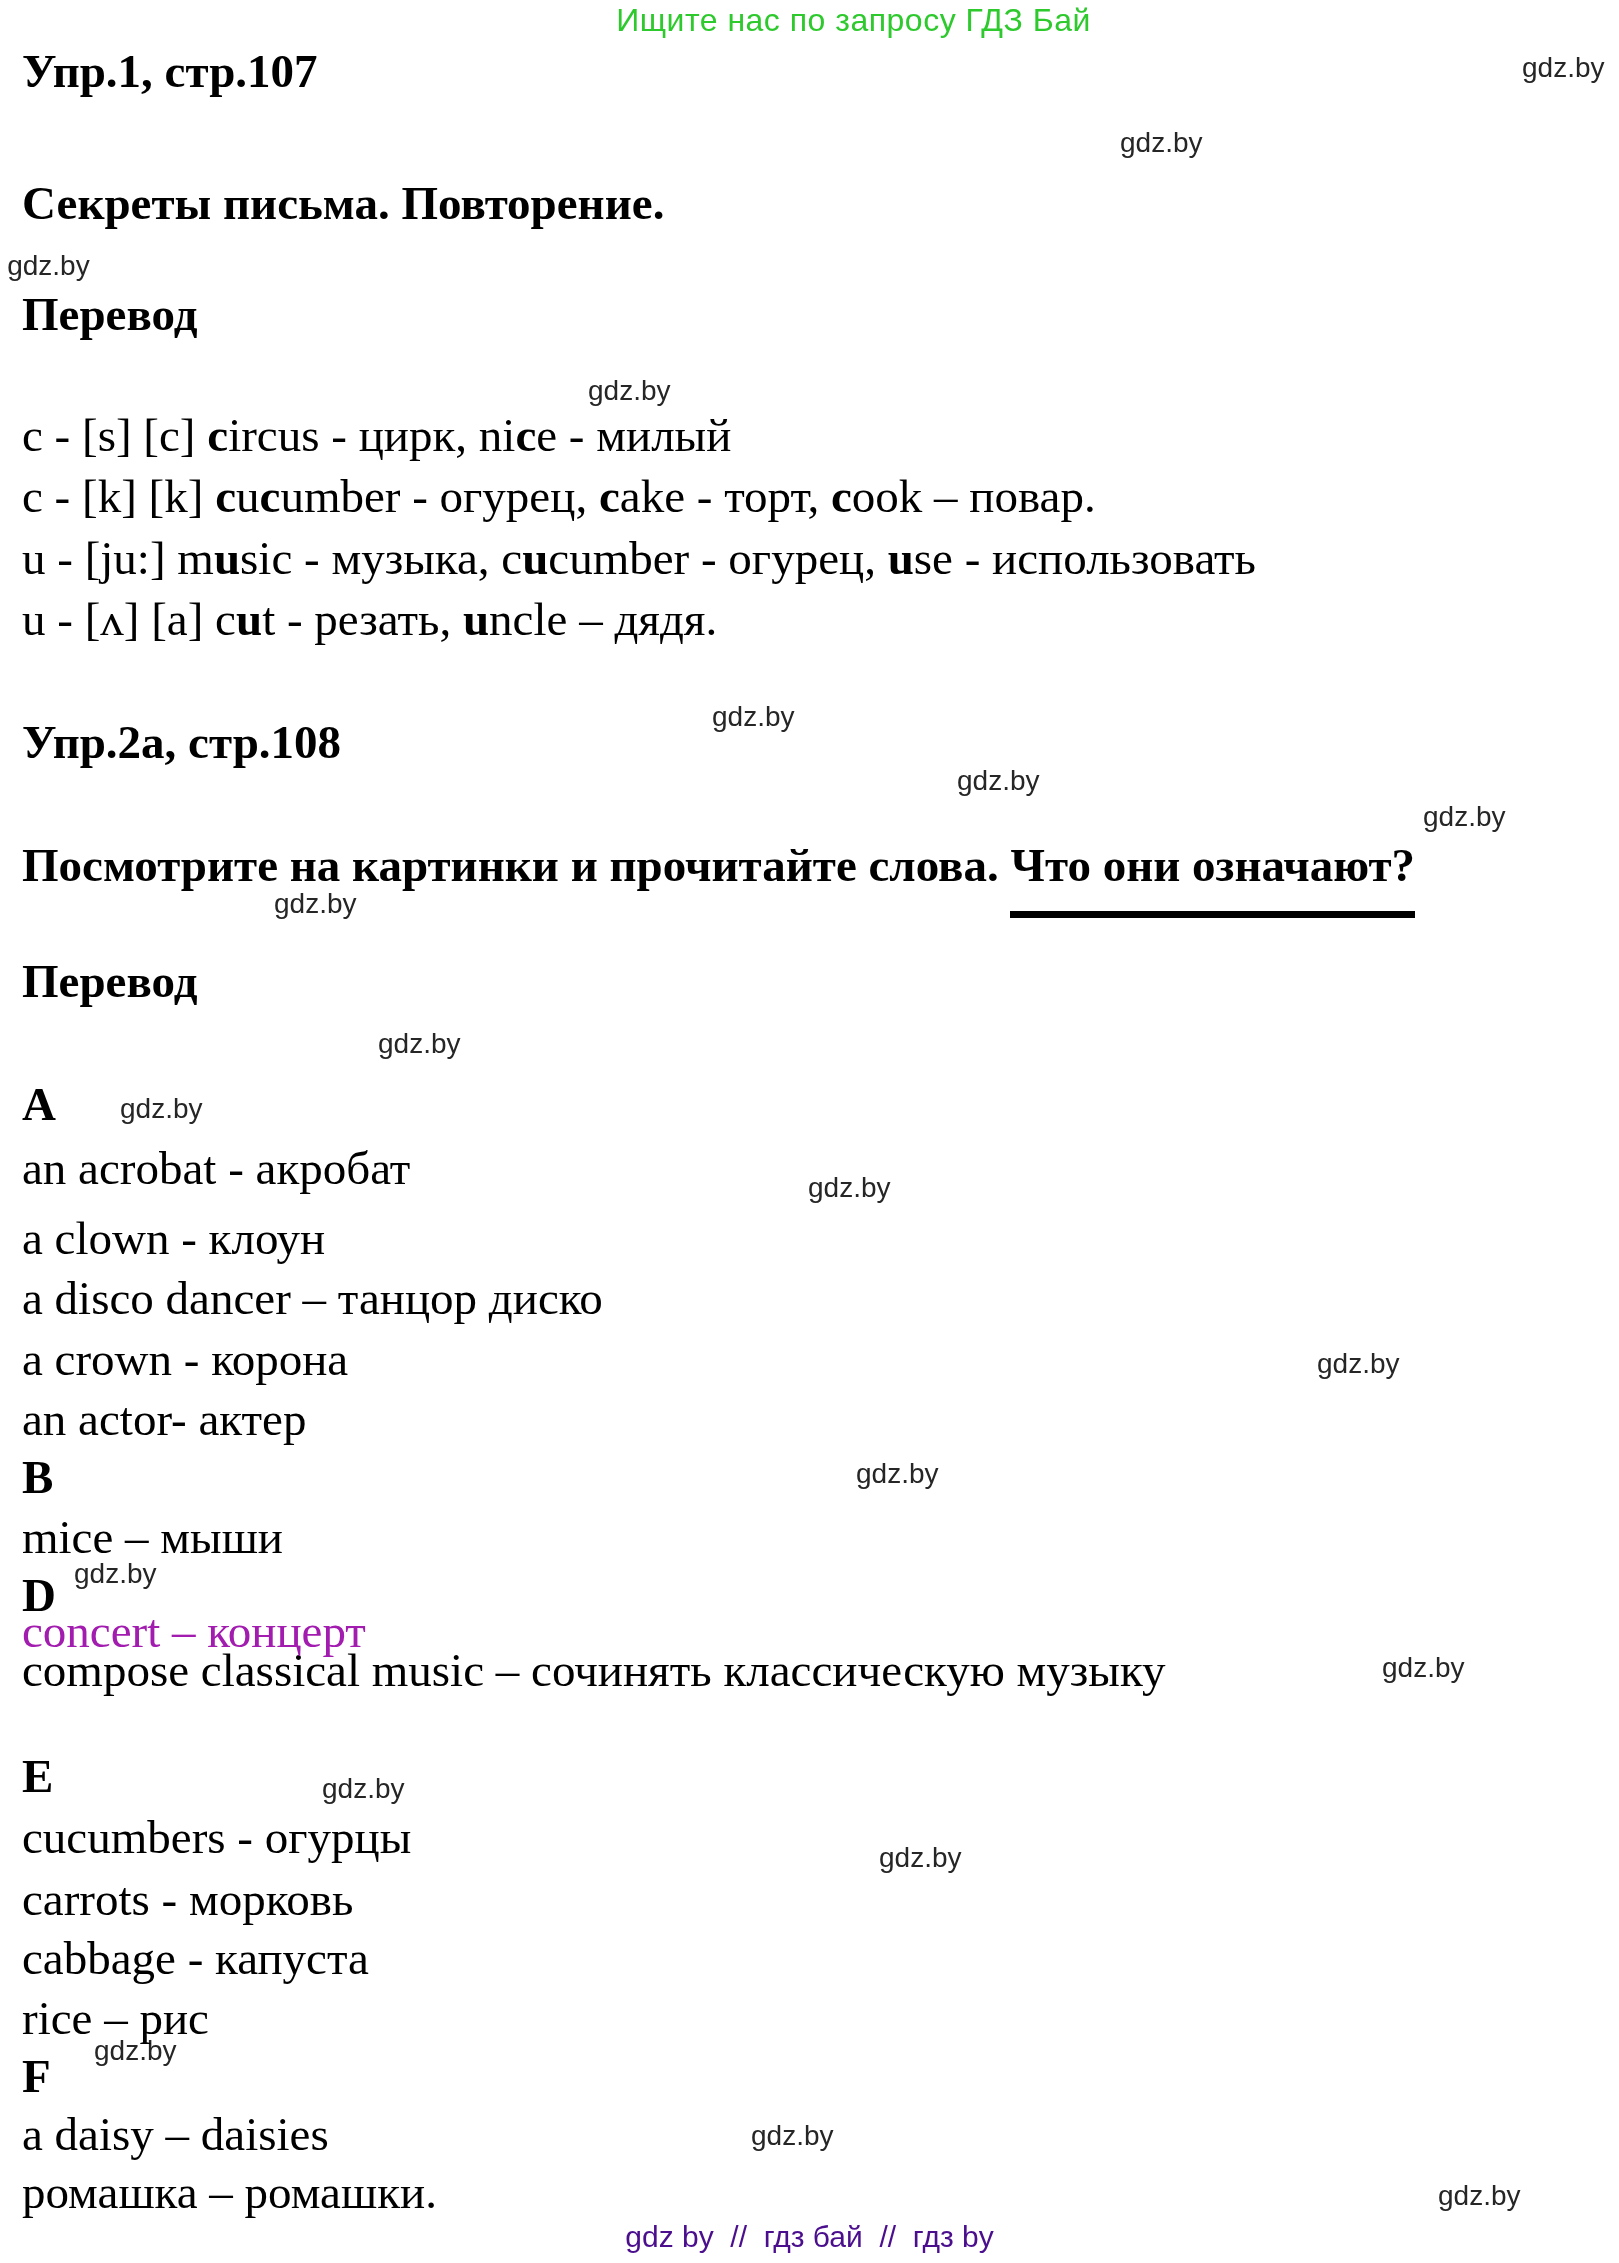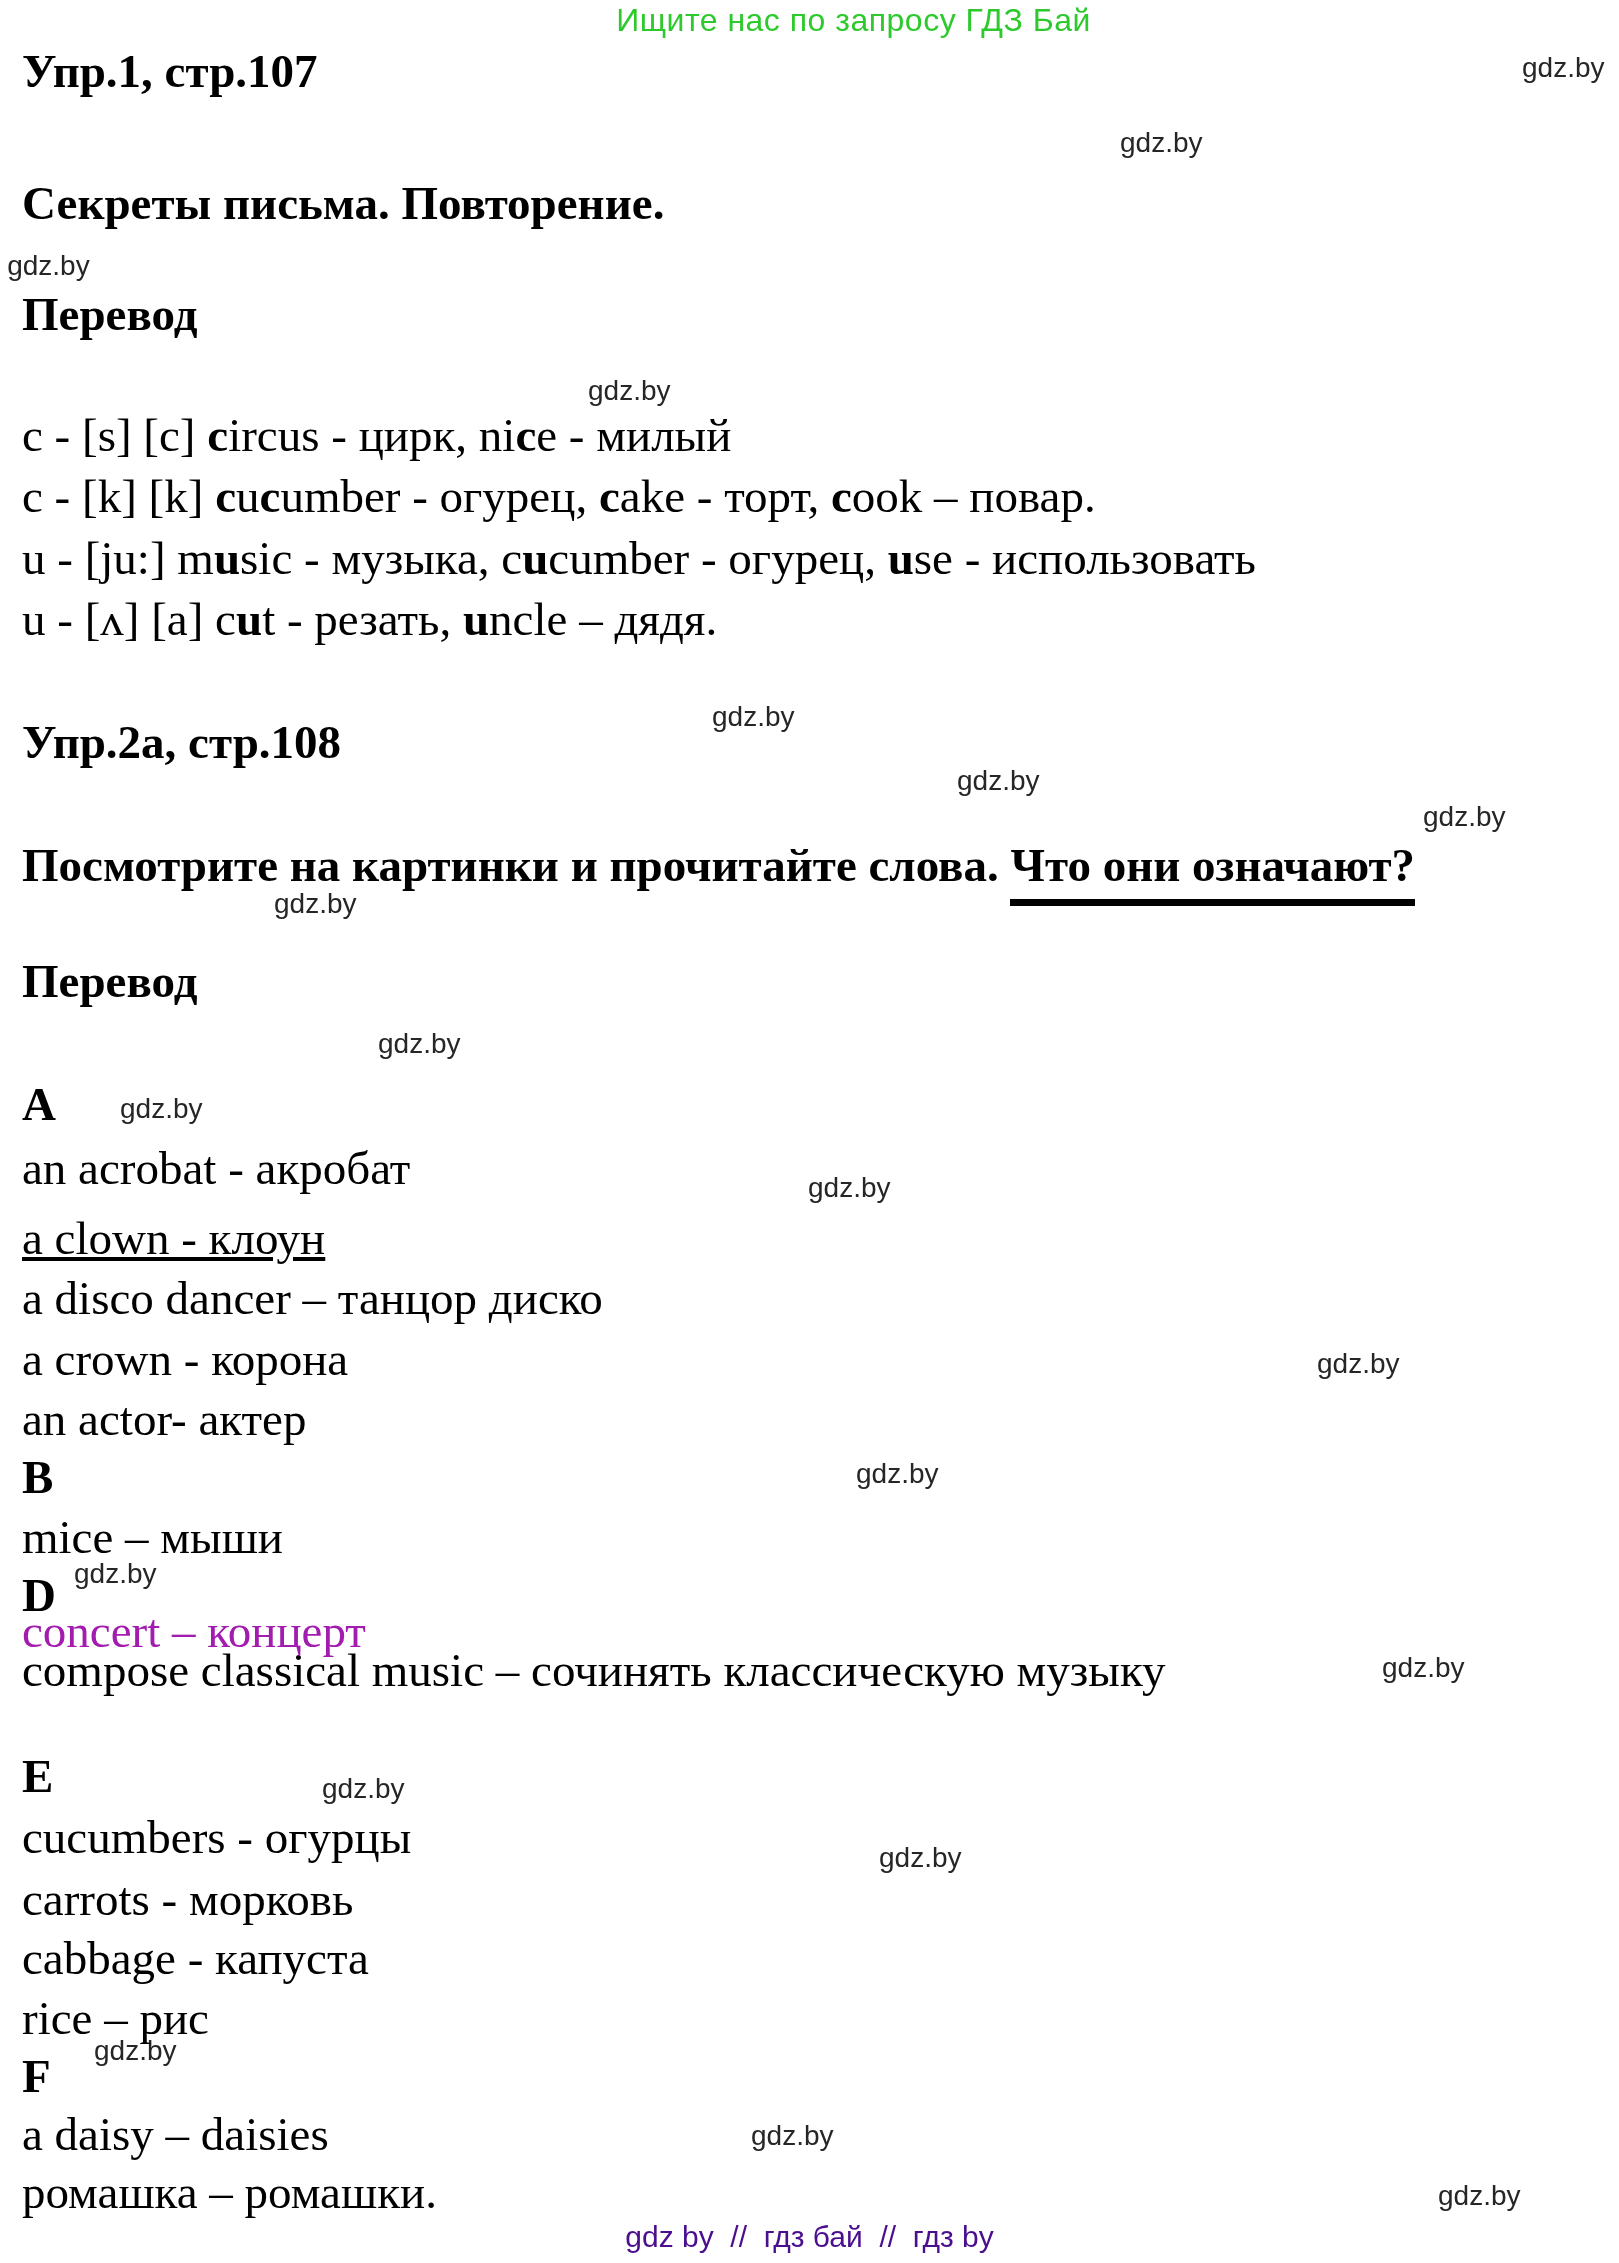--- a/index.html
+++ b/index.html
@@ -35,21 +35,21 @@
     position: absolute;
     left: 22px;
     font-size: 47px;
     line-height: 1.12;
     white-space: pre;
   }
   .text-block.bold { font-weight: 700; }
   .seg-bold { font-weight: 700; }
   .seg-underline {
     border-bottom: 7.2px solid #000;
-    padding-bottom: 8px;
+    padding-bottom: 20px;
   }
   .watermark {
     position: absolute;
     font-family: "Liberation Sans", "DejaVu Sans", sans-serif;
     font-size: 28px;
     color: #262626;
     white-space: pre;
   }
 </style>
 </head>
@@ -85,21 +85,21 @@
       <div class="text-block bold" style="top: 288px; color: rgb(0, 0, 0);"><span>Перевод</span></div>
       <div class="text-block" style="top: 409px; color: rgb(0, 0, 0);"><span>c - [s] [c] </span><span class="seg-bold">c</span><span>ircus - цирк, ni</span><span class="seg-bold">c</span><span>e - милый</span></div>
       <div class="text-block" style="top: 470px; color: rgb(0, 0, 0);"><span>c - [k] [k] </span><span class="seg-bold">c</span><span>u</span><span class="seg-bold">c</span><span>umber - огурец, </span><span class="seg-bold">c</span><span>ake - торт, </span><span class="seg-bold">c</span><span>ook – повар.</span></div>
       <div class="text-block" style="top: 532px; color: rgb(0, 0, 0);"><span>u - [ju:] m</span><span class="seg-bold">u</span><span>sic - музыка, c</span><span class="seg-bold">u</span><span>cumber - огурец, </span><span class="seg-bold">u</span><span>se - использовать</span></div>
       <div class="text-block" style="top: 593px; color: rgb(0, 0, 0);"><span>u - [ʌ] [a] c</span><span class="seg-bold">u</span><span>t - резать, </span><span class="seg-bold">u</span><span>ncle – дядя.</span></div>
       <div class="text-block bold" style="top: 716px; color: rgb(0, 0, 0);"><span>Упр.2а, стр.108</span></div>
       <div class="text-block bold" style="top: 839px; color: rgb(0, 0, 0);"><span>Посмотрите на картинки и прочитайте слова. </span><span class="seg-underline">Что они означают?</span></div>
       <div class="text-block bold" style="top: 955px; color: rgb(0, 0, 0);"><span>Перевод</span></div>
       <div class="text-block bold" style="top: 1078px; color: rgb(0, 0, 0);"><span>A</span></div>
       <div class="text-block" style="top: 1142px; color: rgb(0, 0, 0);"><span>an acrobat - акробат</span></div>
-      <div class="text-block" style="top: 1212px; color: rgb(0, 0, 0); text-decoration: underline;"><span>a clown - клоун</span></div>
+      <div class="text-block" style="top: 1212px; color: rgb(0, 0, 0);"><span>a clown - клоун</span></div>
       <div class="text-block" style="top: 1272px; color: rgb(0, 0, 0);"><span>a disco dancer – танцор диско</span></div>
       <div class="text-block" style="top: 1333px; color: rgb(0, 0, 0);"><span>a crown - корона</span></div>
       <div class="text-block" style="top: 1393px; color: rgb(0, 0, 0);"><span>an actor- актер</span></div>
       <div class="text-block bold" style="top: 1451px; color: rgb(0, 0, 0);"><span>B</span></div>
       <div class="text-block" style="top: 1511px; color: rgb(0, 0, 0);"><span>mice – мыши</span></div>
       <div class="text-block bold" style="top: 1569px; color: rgb(0, 0, 0);"><span>D</span></div>
       <div class="text-block" style="top: 1628px; color: rgb(0, 0, 0); margin-top: 16px;"><span>compose classical music – сочинять классическую музыку</span></div>
       <div class="text-block" style="top: 1605px; color: #a21caf;"><span>concert – концерт</span></div>
       <div class="text-block bold" style="top: 1750px; color: rgb(0, 0, 0);"><span>E</span></div>
       <div class="text-block" style="top: 1811px; color: rgb(0, 0, 0);"><span>cucumbers - огурцы</span></div>

